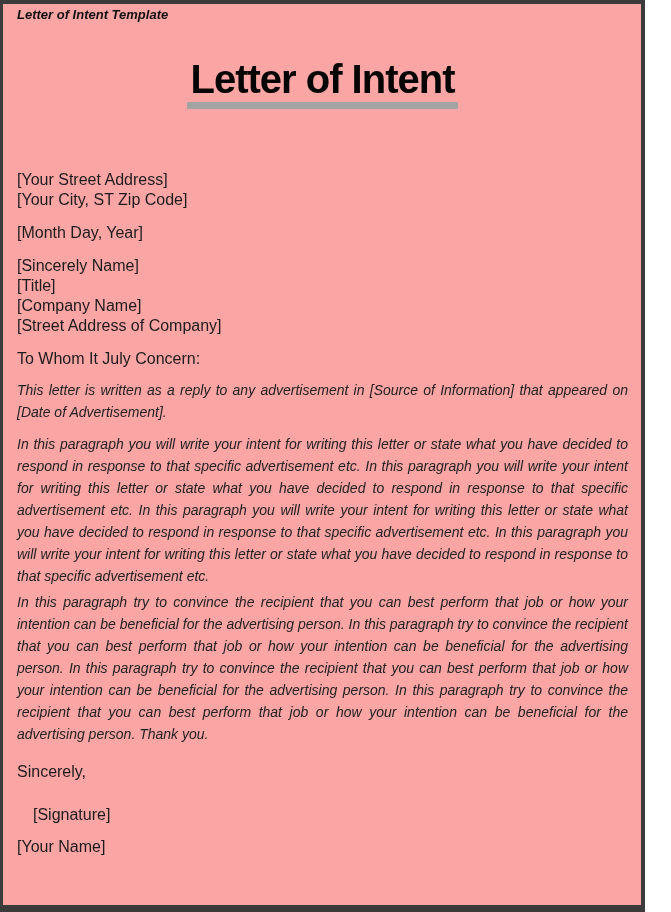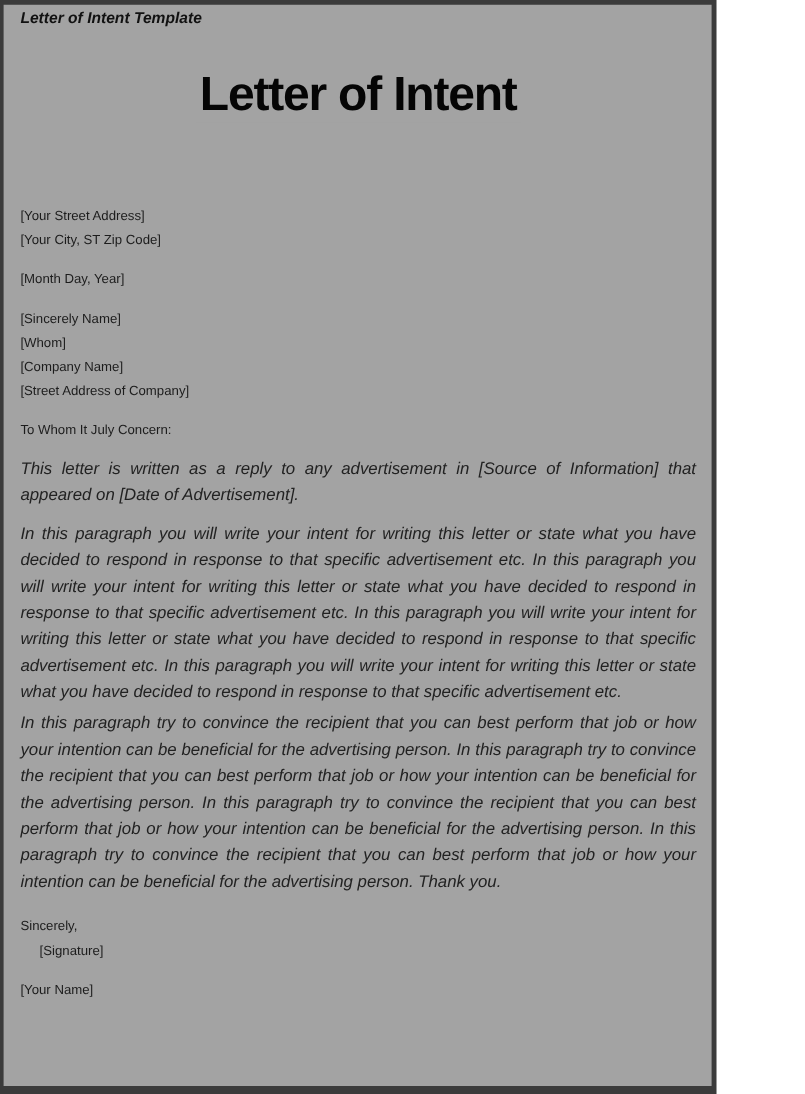--- a/index.html
+++ b/index.html
@@ -1,21 +1,21 @@
 <!DOCTYPE html>
 <html><head>
 <meta charset="utf-8">
 <style>
   html, body { margin: 0; padding: 0; background: #ffffff; }
   .page {
     position: relative;
-    width: 597px;
+    width: 645px;
     height: 912px;
     box-sizing: border-box;
-    background: #a3a3a3;
+    background: #fca5a5;
     border-style: solid;
     border-color: #3b3b3b;
     border-width: 4px 4px 7px 3px;
     overflow: hidden;
     font-family: "Liberation Sans", sans-serif;
     color: #1c1c1c;
   }
   .content {
     padding: 3px 13px 0 14px;
   }
@@ -36,39 +36,39 @@
     display: inline-block;
     font-size: 40px;
     font-weight: bold;
     letter-spacing: -1px;
     line-height: 1.08;
     color: #050505;
     border-bottom: 7px solid #a3a3a3;
     padding: 0 4px 1px 4px;
   }
   .block {
-    font-size: 11px;
+    font-size: 16px;
     line-height: 20px;
   }
   .sender     { margin-top: 61px; }
   .date-line  { margin-top: 13px; }
   .recipient  { margin-top: 13px; }
   .salutation { margin-top: 13px; }
   .para {
     font-size: 14px;
     font-style: italic;
     line-height: 22px;
     text-align: justify;
     color: #222222;
   }
   .para-1 { margin: 10px 0 0 0; }
   .para-2 { margin: 10px 0 0 0; }
   .para-3 { margin: 4px 0 0 0; }
   .closing   { margin-top: 17px; }
-  .signature { margin-top: 1px; padding-left: 16px; }
+  .signature { margin-top: 23px; padding-left: 16px; }
   .your-name { margin-top: 12px; }
 </style>
 </head>
 <body>
 
 <div class="page">
   <div class="content">
 
     <div class="doc-header">Letter of Intent Template</div>
 
@@ -76,21 +76,21 @@
 
     <div class="block sender">
       <div>[Your Street Address]</div>
       <div>[Your City, ST Zip Code]</div>
     </div>
 
     <div class="block date-line">[Month Day, Year]</div>
 
     <div class="block recipient">
       <div>[Sincerely Name]</div>
-      <div>[Whom]</div>
+      <div>[Title]</div>
       <div>[Company Name]</div>
       <div>[Street Address of Company]</div>
     </div>
 
     <div class="block salutation">To Whom It July Concern:</div>
 
     <p class="para para-1">This letter is written as a reply to any advertisement in [Source of Information] that appeared on [Date of Advertisement].</p>
 
     <p class="para para-2">In this paragraph you will write your intent for writing this letter or state what you have decided to respond in response to that specific advertisement etc. In this paragraph you will write your intent for writing this letter or state what you have decided to respond in response to that specific advertisement etc. In this paragraph you will write your intent for writing this letter or state what you have decided to respond in response to that specific advertisement etc. In this paragraph you will write your intent for writing this letter or state what you have decided to respond in response to that specific advertisement etc.</p>
 

